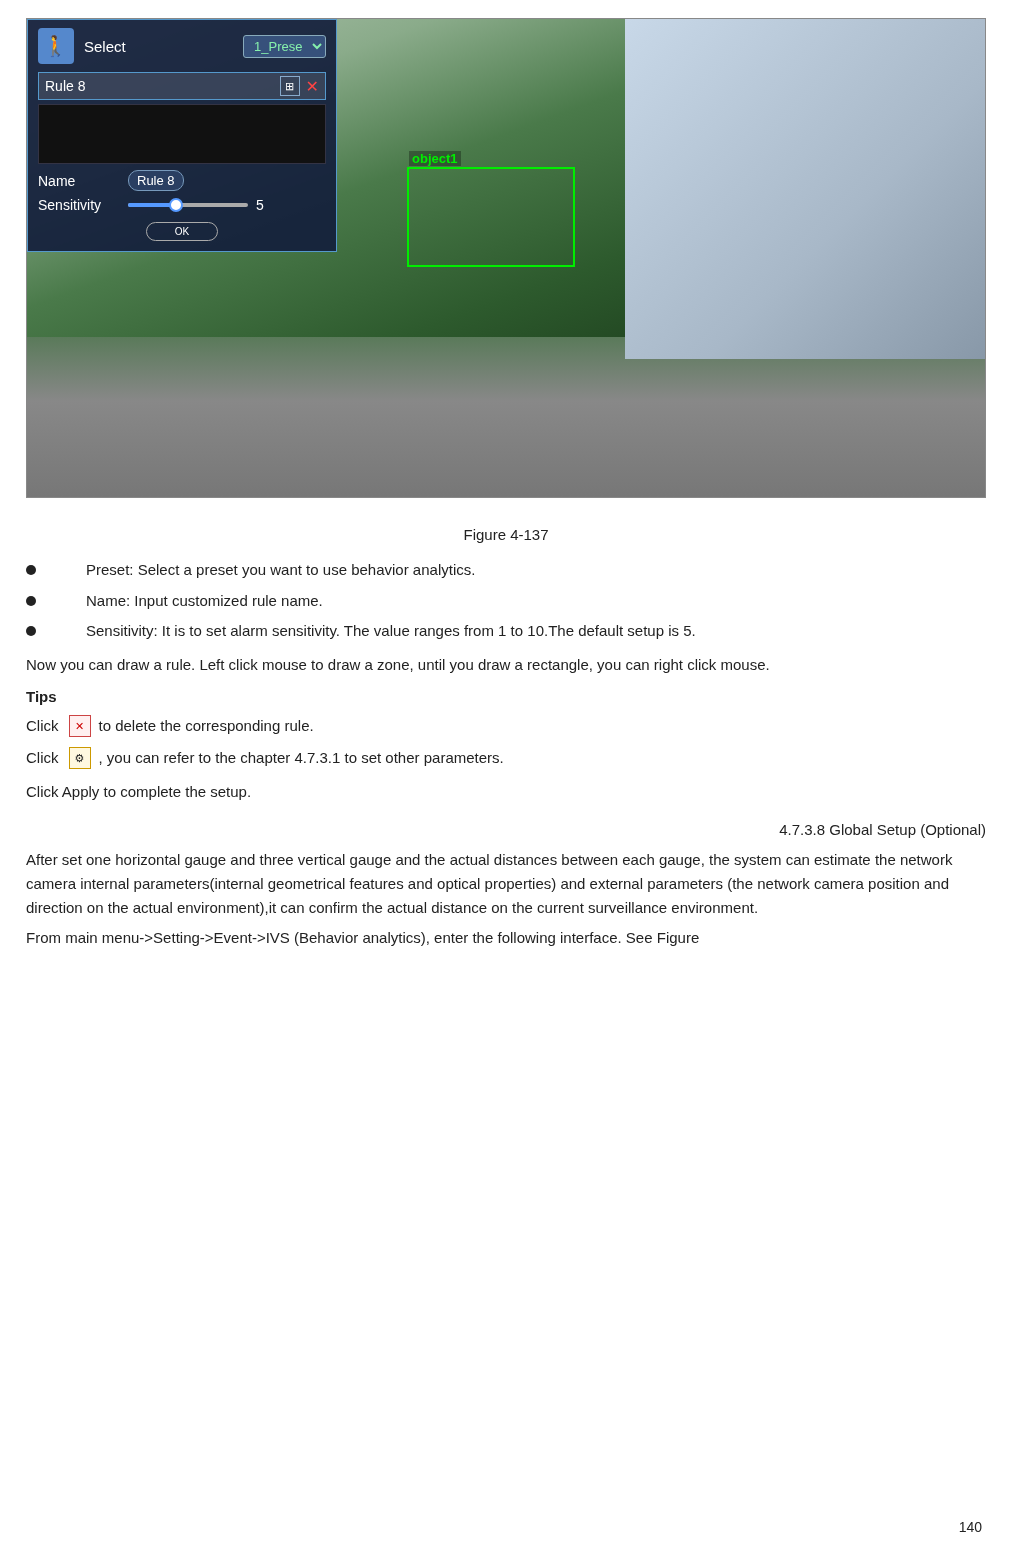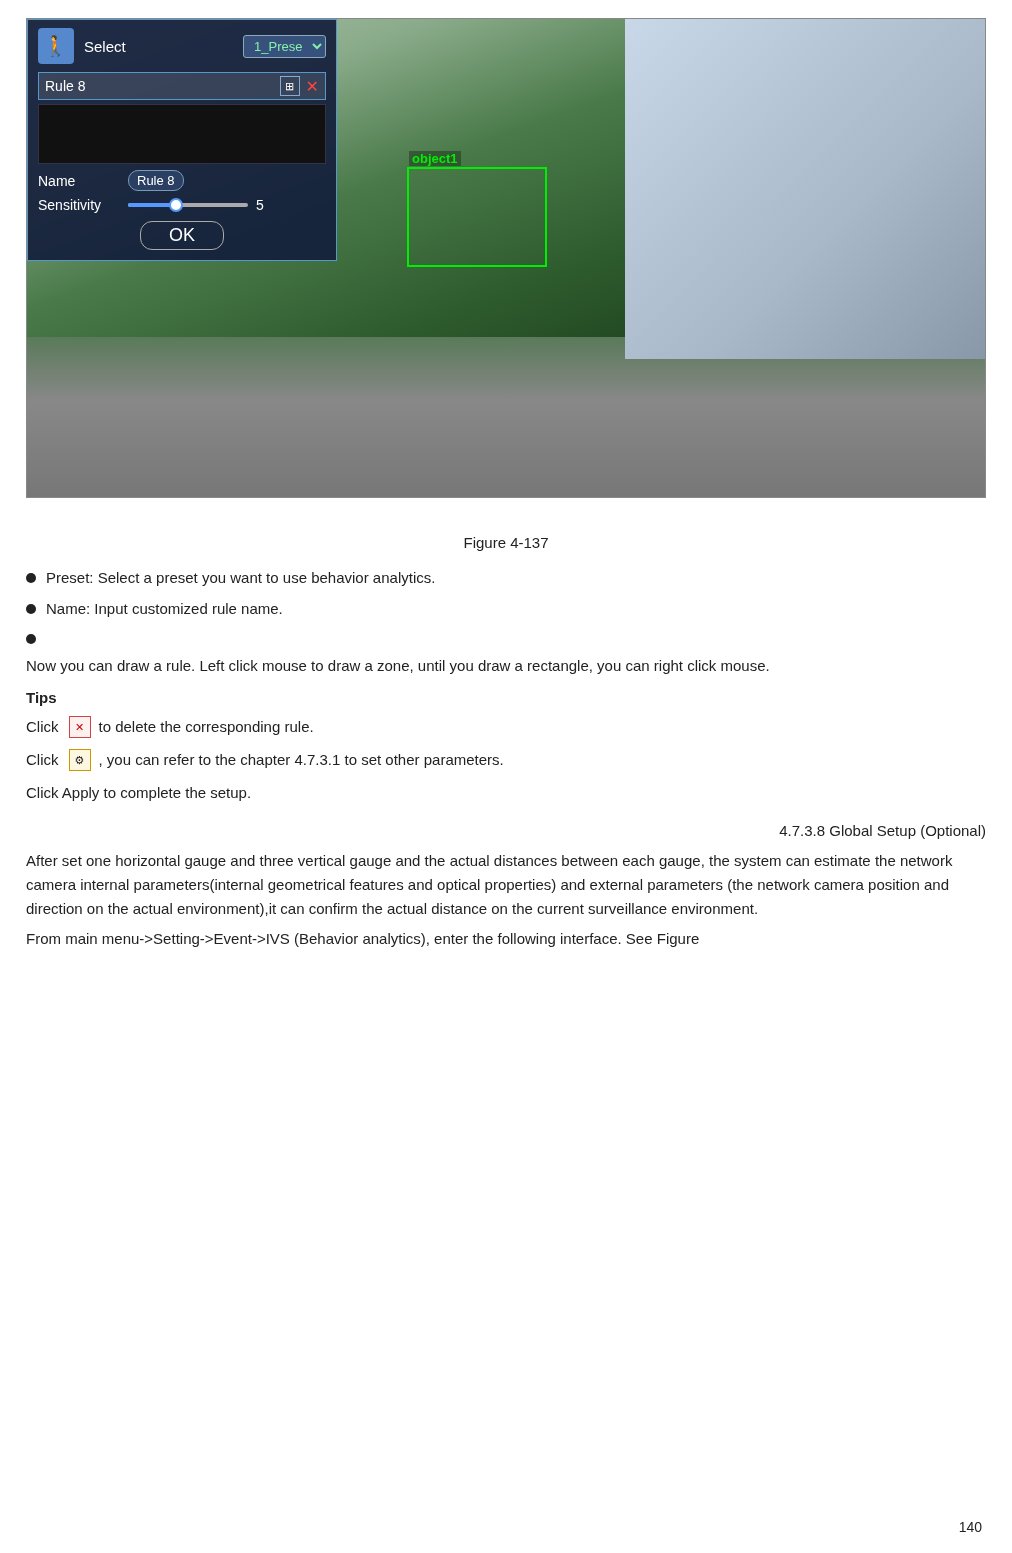--- a/index.html
+++ b/index.html
@@ -159,64 +159,65 @@
 
     
     .ok-btn-row { text-align: center; }
     .ok-btn {
       background: transparent;
       border: 1px solid #aaa;
       color: #fff;
       padding: 3px 28px;
       border-radius: 12px;
       cursor: pointer;
-      font-size: 18px;
+      font-size: 10px;
     }
 
     
     .car-box {
       position: absolute;
       top: 148px; left: 380px;
-      width: 140px; height: 100px;
+      width: 168px; height: 100px;
       border: 2px solid #00ee00;
     }
     .car-box-label {
       position: absolute;
       top: -18px; left: 0;
       color: #00ee00;
       font-size: 13px;
       font-weight: bold;
       background: rgba(0,0,0,0.3);
       padding: 0 3px;
     }
 
     
     .page-body {
       width: 960px;
-      margin: 16px auto;
+      margin: 8px auto;
       padding: 10px 0 30px;
     }
 
     .figure-caption {
       text-align: center;
       margin: 10px 0 16px;
       font-size: 15px;
     }
 
     .bullet-list {
       list-style: none;
       margin: 0 0 10px 0;
       padding: 0;
     }
     .bullet-list li {
       display: flex;
       align-items: flex-start;
       margin-bottom: 8px;
       font-size: 15px;
       line-height: 1.5;
+      gap: 40px;
     }
     .bullet-dot {
       width: 10px; height: 10px;
       background: #222;
       border-radius: 50%;
       margin-top: 6px;
       margin-right: 10px;
       flex-shrink: 0;
     }
 
@@ -332,20 +333,21 @@
     <li>
       <span class="bullet-dot"></span>
       <span>Preset: Select a preset you want to use behavior analytics.</span>
     </li>
     <li>
       <span class="bullet-dot"></span>
       <span>Name: Input customized rule name.</span>
     </li>
     <li>
       <span class="bullet-dot"></span>
+      <span>Sensitivity: It is to set alarm sensitivity. The value ranges from 1 to 10.The default setup is 5.</span>
     </li>
   </ul>
 
 
   <p class="para">Now you can draw a rule. Left click mouse to draw a zone, until you draw a rectangle, you can right click mouse.</p>
 
   <div class="tips-section">
     <p class="para bold">Tips</p>
 
     <div class="tips-item">

